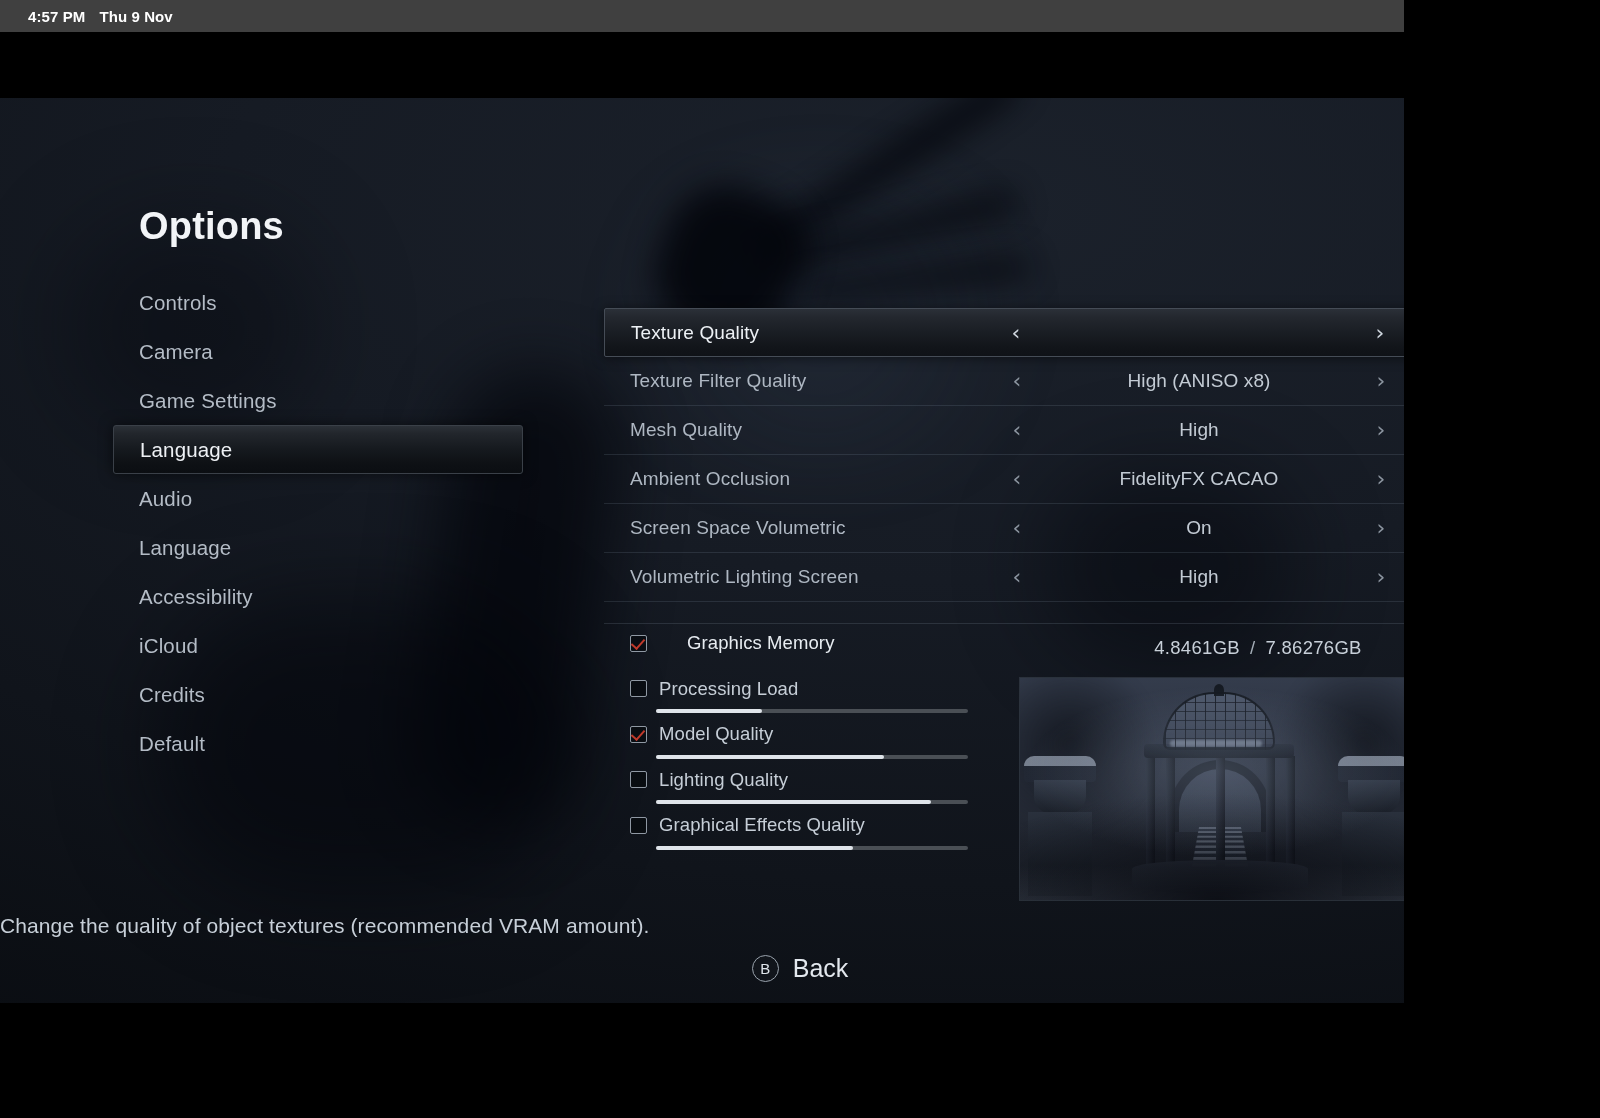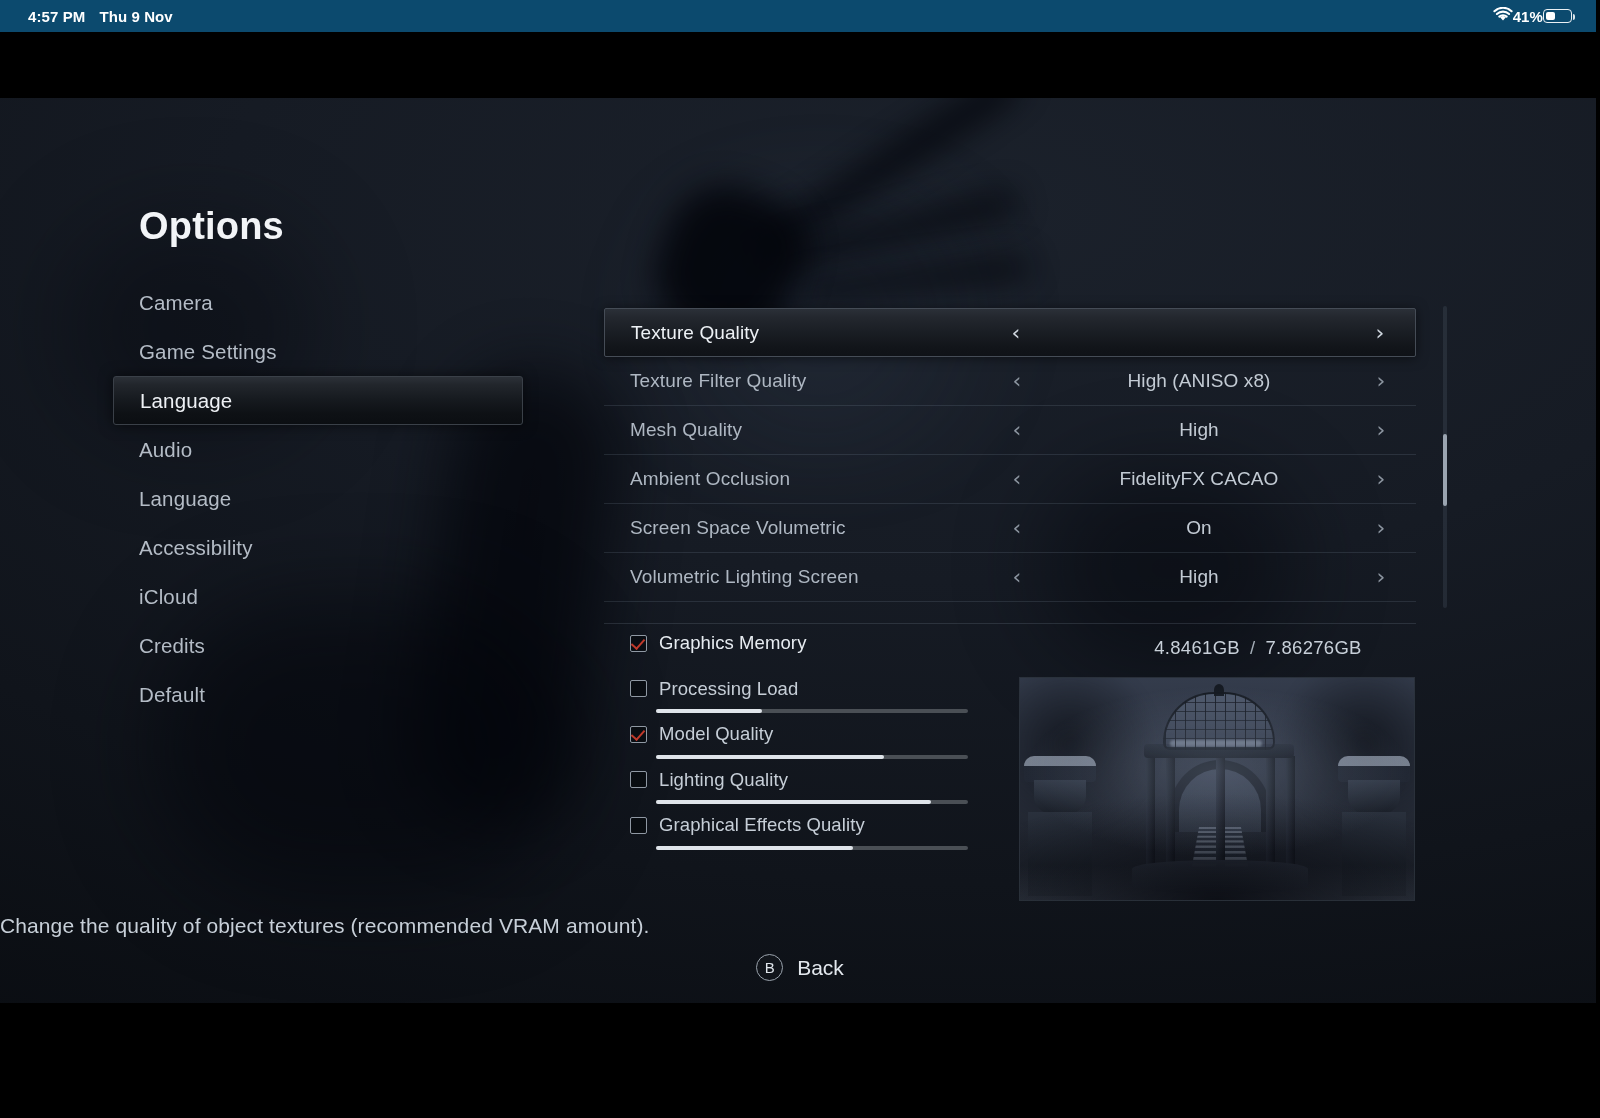--- a/index.html
+++ b/index.html
@@ -9,23 +9,23 @@
     width: 1600px;
     height: 1118px;
     background: #000;
     overflow: hidden;
     font-family: "Liberation Sans", sans-serif;
     -webkit-font-smoothing: antialiased;
   }
 
   #screen {
     position: relative;
-    width: 1596px;
+    width: 1404px;
     height: 1118px;
-    background: #0c4a6e;
+    background: #404040;
     overflow: hidden;
   }
 
   
   #status-bar {
     position: absolute;
     top: 0; left: 0;
     width: 1600px;
     height: 32px;
     display: flex;
@@ -255,21 +255,21 @@
     width: 6px; height: 11px;
     border: solid #c0392b;
     border-width: 0 2.3px 2.3px 0;
     transform: rotate(42deg);
   }
   .meter-label {
     font-size: 18.5px;
     color: #c6ced7;
     letter-spacing: 0.1px;
   }
-  .meter-label.bright { color: #e7ecf1; }
+  .meter-label.bright { color: #e7ecf1; margin-left: 28px; }
   .bar-track {
     position: absolute;
     left: 656px;
     bottom: 2px;
     width: 312px;
     height: 4px;
     background: #4a4f55;
     border-radius: 2px;
   }
   .bar-fill {
@@ -421,21 +421,21 @@
   }
   #btn-b {
     width: 27px; height: 27px;
     border: 1.6px solid #9aa3ad;
     border-radius: 50%;
     display: flex; align-items: center; justify-content: center;
     font-size: 15px;
     color: #dfe5eb;
     background: rgba(20,24,30,0.5);
   }
-  #back-label { font-size: 21px; color: #e3e8ee; }
+  #back-label { font-size: 25px; color: #e3e8ee; }
 
   
   .letterbox {
     position: absolute;
     left: 0; width: 1600px;
     background: #000;
     z-index: 30;
   }
   .lb-top { top: 32px; height: 66px; }
   .lb-bottom { top: 1003px; height: 115px; }
@@ -474,20 +474,23 @@
     <div class="branch b3"></div>
     <div class="branch b4"></div>
     <div class="branch b5"></div>
     <div class="branch b6"></div>
     <div class="branch b7"></div>
     <div class="branch b8"></div>
 
     <div id="page-title">Options</div>
 
     <div id="sidebar">
+        <div class="side-item">
+          <span>Controls</span>
+        </div>
         <div class="side-item">
           <span>Camera</span>
         </div>
         <div class="side-item">
           <span>Game Settings</span>
         </div>
         <div class="side-item selected">
           <span>Language</span>
         </div>
         <div class="side-item">

